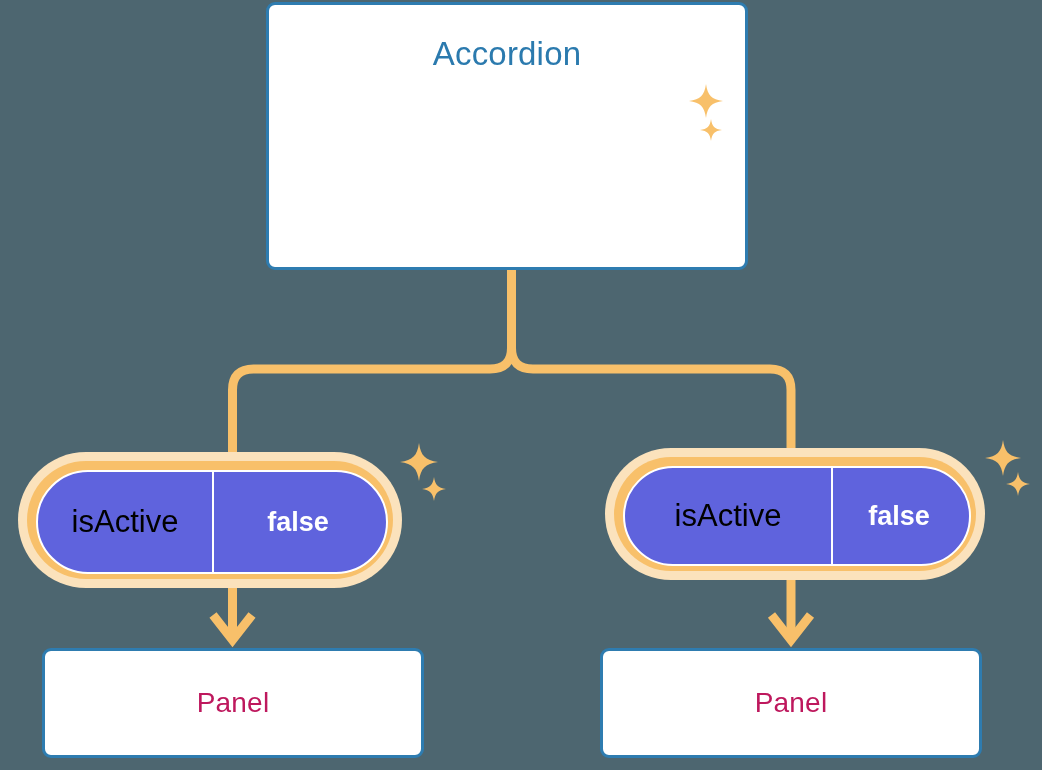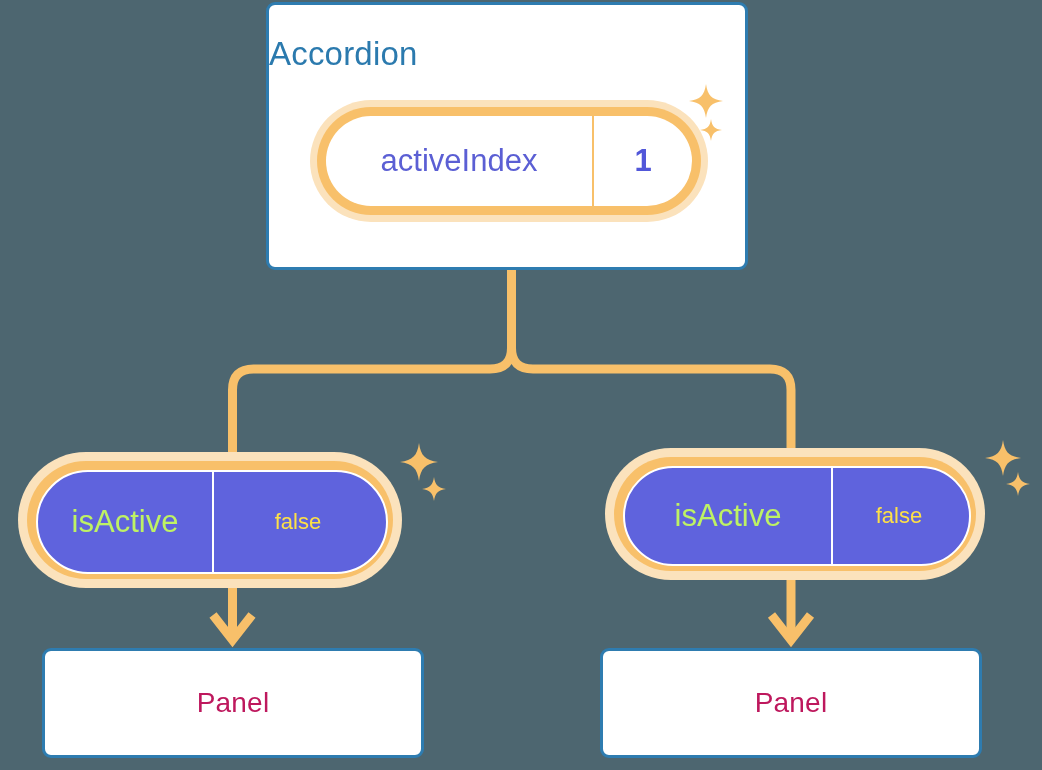--- a/index.html
+++ b/index.html
@@ -43,20 +43,21 @@
     left: 266px;
     top: 2px;
     width: 482px;
     height: 268px;
   }
   .card-title {
     position: absolute;
     left: 0;
     right: 0;
     top: 30px;
+    text-align: center;
     color: #2b7aae;
     font-size: 33px;
     font-weight: 400;
     letter-spacing: 0.2px;
   }
 
   
   .panel-card {
     position: absolute;
     background: #ffffff;
@@ -154,28 +155,28 @@
   #pill-right .pill-ring { left: 9px; top: 9px; width: 362px; height: 114px; }
   #pill-right .pill-body {
     left: 18px; top: 18px; width: 344px; height: 96px;
     background: #5f63dd;
     border: 2px solid #ffffff;
   }
   #pill-right .pill-key { width: 208px; border-right: 2px solid #ffffff; }
   #pill-right .pill-val { width: 132px; }
 
   .pill-state .pill-key {
-    color: #bef264;
+    color: #000000;
     font-size: 31px;
     font-weight: 400;
   }
   .pill-state .pill-val {
-    color: #fde047;
-    font-size: 22px;
-    font-weight: 400;
+    color: #ffffff;
+    font-size: 27px;
+    font-weight: 700;
   }
 
   
   .sparkle {
     position: absolute;
     pointer-events: none;
   }
   .sparkle svg { display: block; }
 </style>
 </head>
@@ -192,28 +193,20 @@
     <path d="M213 615 L232.5 640 L252 615" fill="none" stroke="#f8c06a" stroke-width="9" stroke-linecap="butt" stroke-linejoin="miter"></path>
 
     <path d="M791 579 L791 636" fill="none" stroke="#f8c06a" stroke-width="9"></path>
     <path d="M771.5 615 L791 640 L810.5 615" fill="none" stroke="#f8c06a" stroke-width="9" stroke-linecap="butt" stroke-linejoin="miter"></path>
   </svg>
 
   <div id="accordion-card" class="card">
     <div class="card-title">Accordion</div>
   </div>
 
-  <div id="pill-top" class="pill">
-    <div class="pill-halo"></div>
-    <div class="pill-ring"></div>
-    <div class="pill-body">
-      <div class="pill-key">activeIndex</div>
-      <div class="pill-val">1</div>
-    </div>
-  </div>
 
   <div class="sparkle" style="left:689px; top:84px;">
     <svg width="34" height="34" viewBox="0 0 34 34">
       <path d="M17 0 C18.6 11.4 22.6 15.4 34 17 C22.6 18.6 18.6 22.6 17 34 C15.4 22.6 11.4 18.6 0 17 C11.4 15.4 15.4 11.4 17 0 Z" fill="#f8c06a"></path>
     </svg>
   </div>
   <div class="sparkle" style="left:700px; top:119px;">
     <svg width="22" height="22" viewBox="0 0 34 34">
       <path d="M17 0 C18.6 11.4 22.6 15.4 34 17 C22.6 18.6 18.6 22.6 17 34 C15.4 22.6 11.4 18.6 0 17 C11.4 15.4 15.4 11.4 17 0 Z" fill="#f8c06a"></path>
     </svg>

